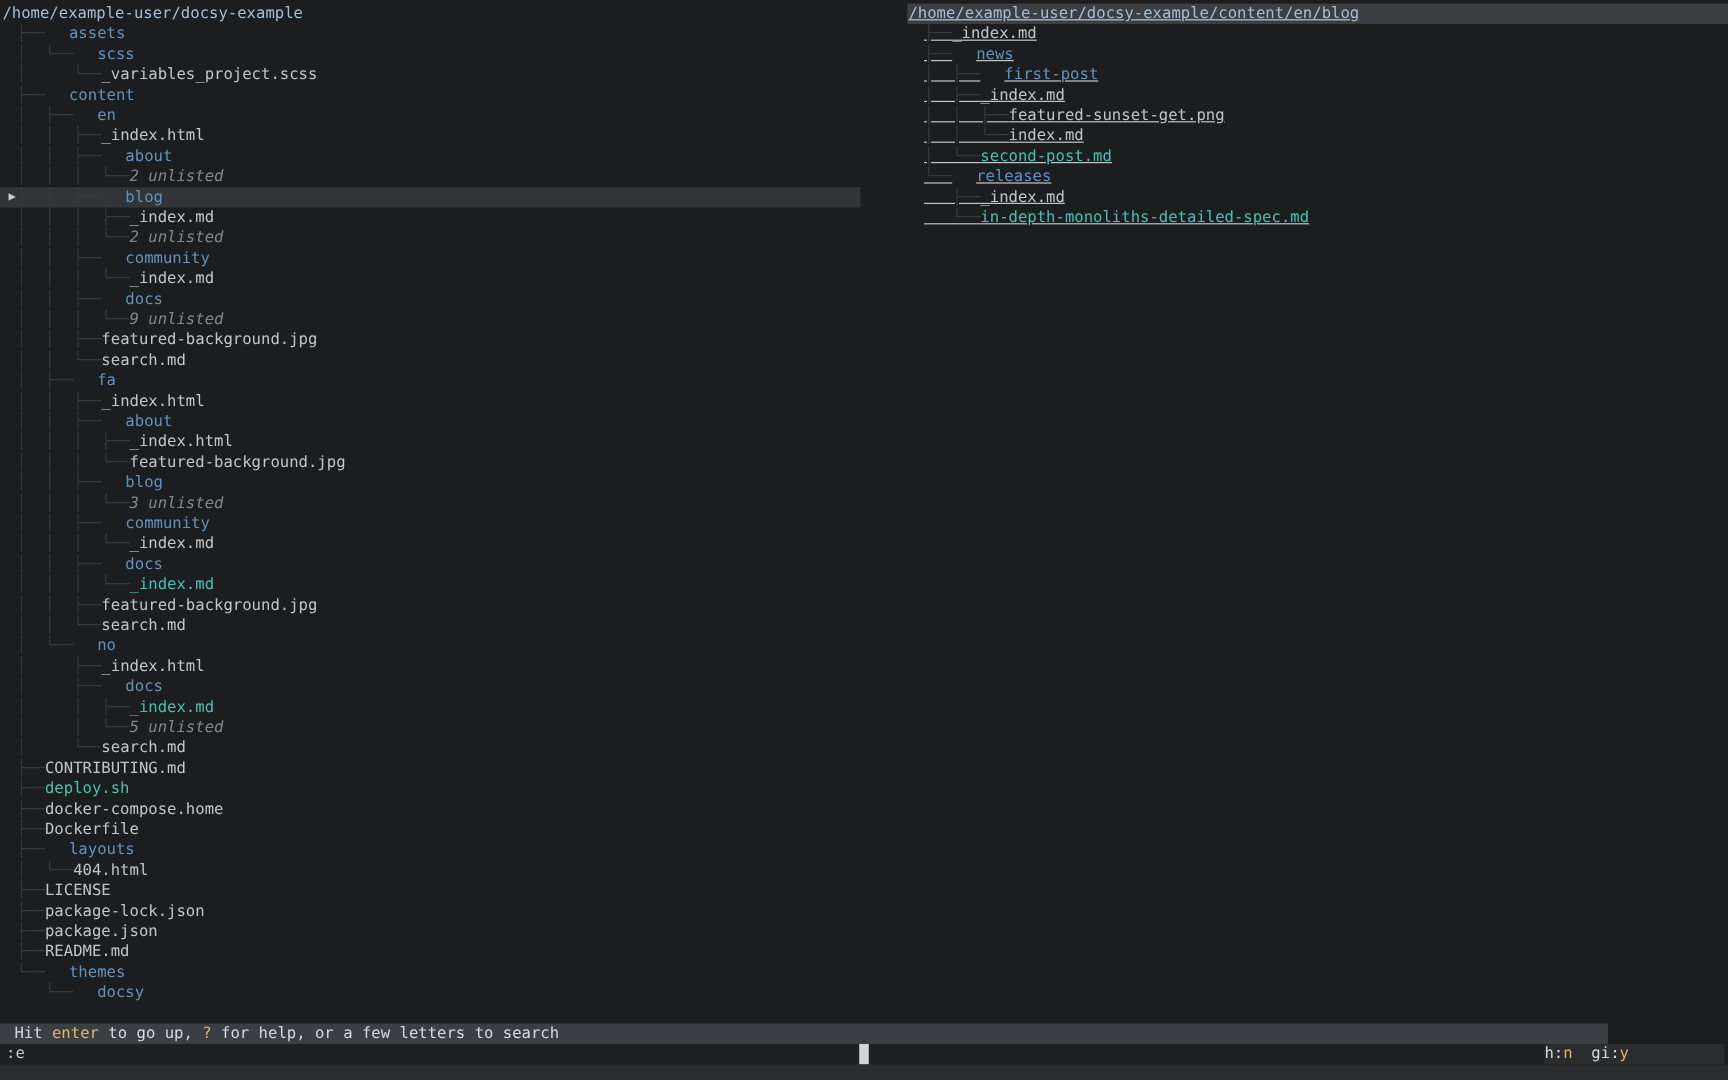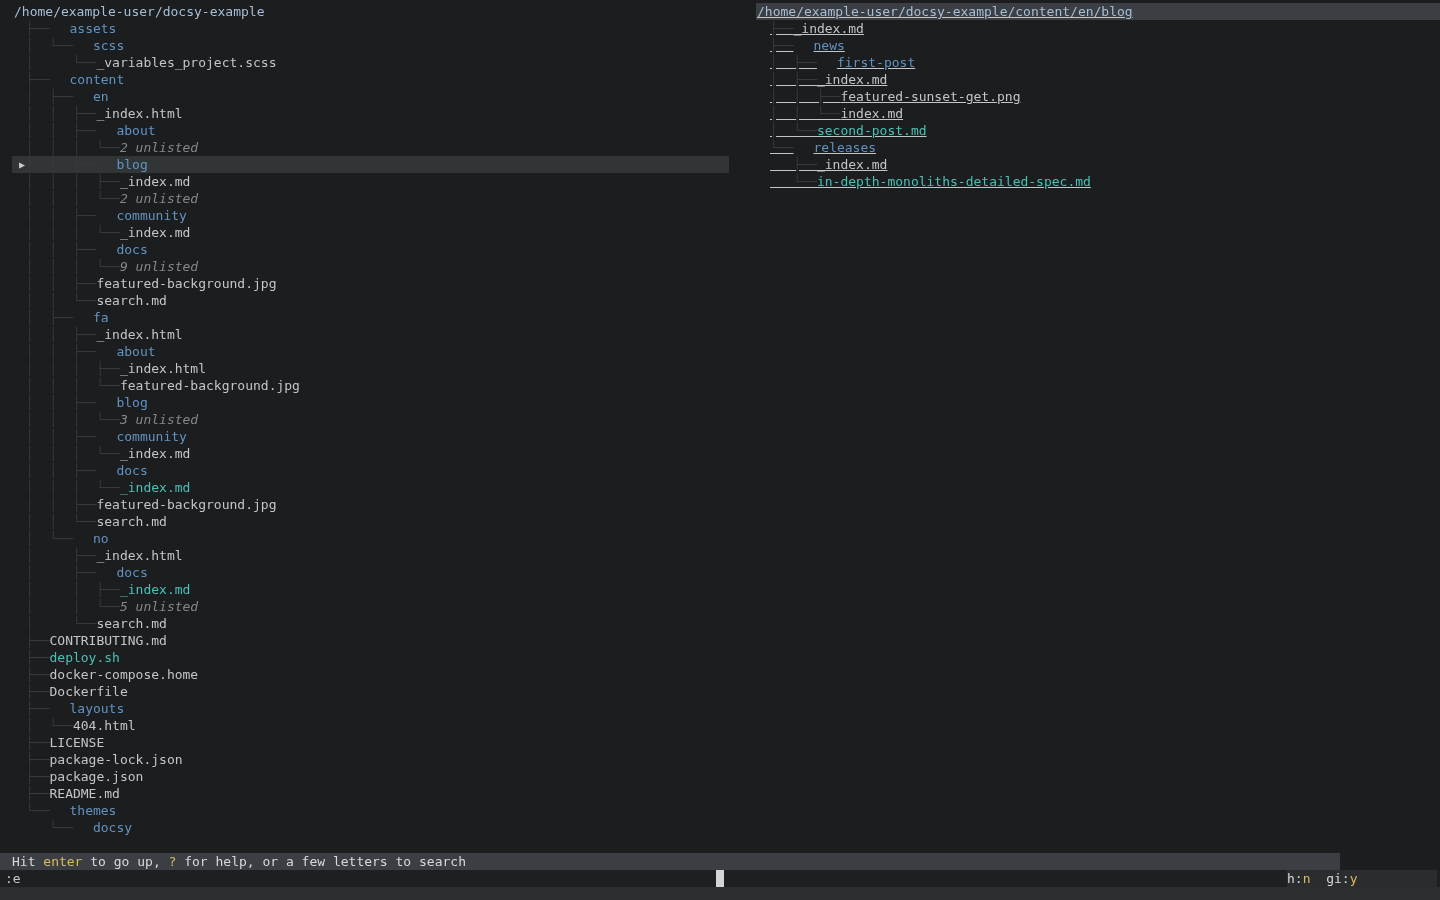--- a/index.html
+++ b/index.html
@@ -4,21 +4,21 @@
 <style>
   html,body{margin:0;padding:0;background:#000;}
   .screen{
     position:relative;width:1440px;height:900px;overflow:hidden;
     background:var(--bg);
     font-family:"DejaVu Sans Mono","Liberation Mono",monospace;
     font-size:13px;line-height:17px;
     color:var(--file);
   }
   .panel{position:absolute;top:0;padding-top:3px;}
-  #left-panel{left:12px;width:717px;}
+  #left-panel{left:0;width:717px;}
   #right-panel{left:756px;width:724px;text-decoration:underline;}
   .row{height:17px;white-space:pre;position:relative;}
   .tree-rows .row{padding-left:14px;}
   .row.header{padding-left:2px;color:var(--header-text);}
   #right-panel .row.header{background:var(--header-bar);padding-left:1px;}
   .branch{color:var(--branch);}
   .row.dir .name{color:var(--dir);margin-left:20px;}
   .row.file .name{color:var(--file);}
   .row.special .name{color:var(--special);text-align:center;}
   .row.unlisted .name{color:var(--unlisted);font-style:italic;}

